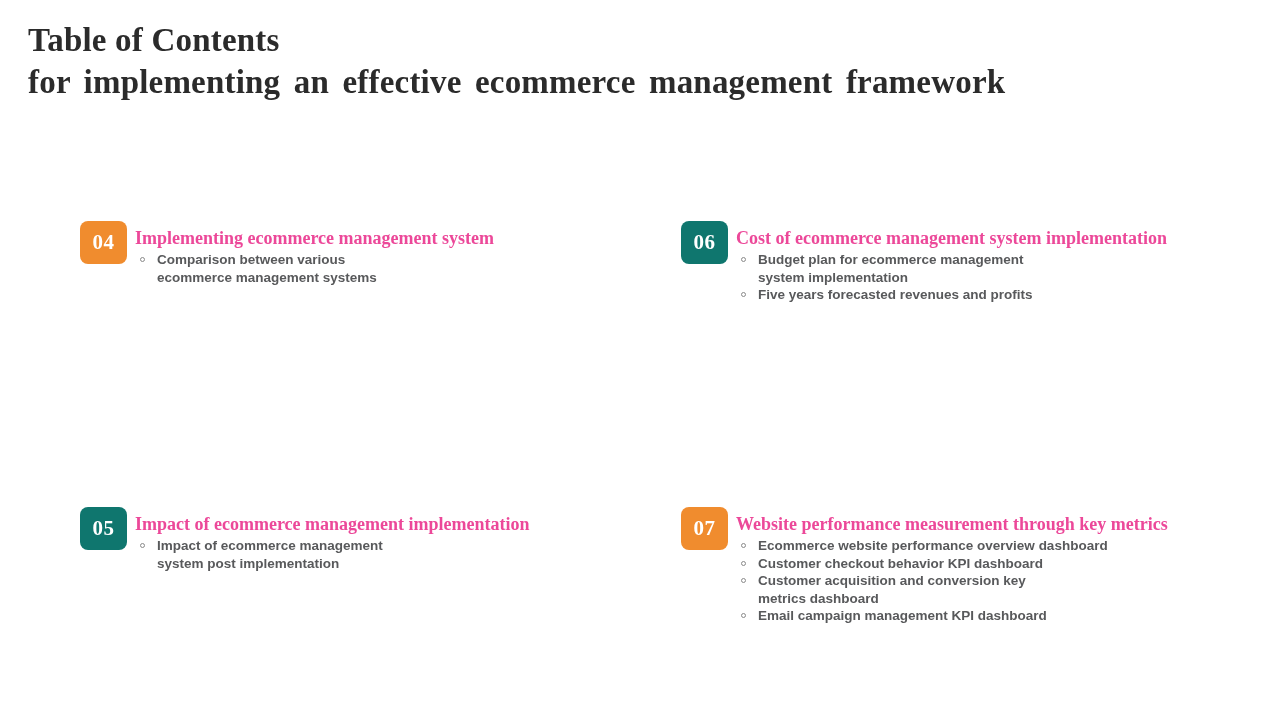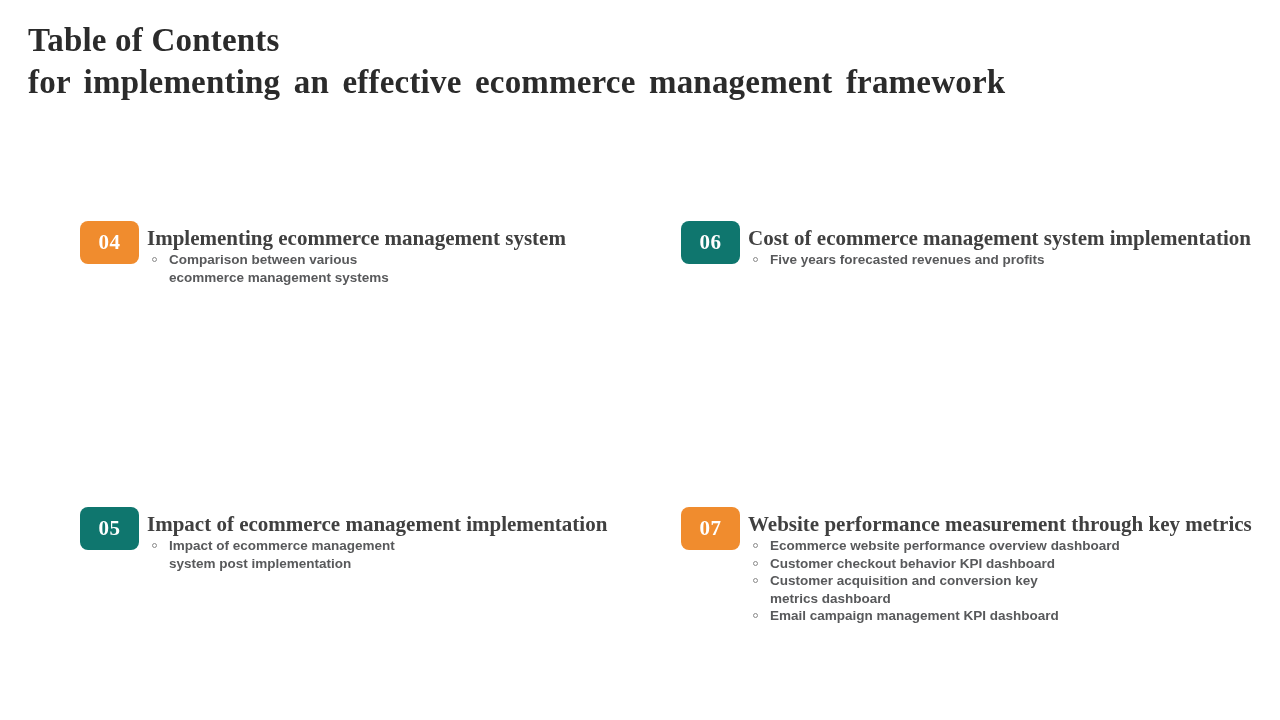--- a/index.html
+++ b/index.html
@@ -61,21 +61,21 @@
   }
 
   .toc-item.col-left  { left: 80px;  width: 580px; }
   .toc-item.col-right { left: 681px; width: 580px; }
   .toc-item.row-top    { top: 221px; }
   .toc-item.row-bottom { top: 507px; }
 
   
   .badge {
     flex: 0 0 auto;
-    width: 59px;
+    width: 47px;
     height: 43px;
     border-radius: 8px;
     display: flex;
     align-items: center;
     justify-content: center;
     font-family: "Liberation Serif", serif;
     font-weight: bold;
     font-size: 21px;
     color: #ffffff;
     letter-spacing: 0.5px;
@@ -86,23 +86,23 @@
 
   
   .toc-text {
     margin-left: 8px;
     padding-top: 8px;
   }
 
   .toc-heading {
     font-family: "Liberation Serif", serif;
     font-weight: bold;
-    font-size: 21px;
+    font-size: 18px;
     line-height: 19px;
-    color: #404040;
+    color: #ec4899;
     white-space: nowrap;
     margin-bottom: 3px;
     text-align: center;
   }
 
   .bullet-list {
     list-style: none;
     margin: 0;
     padding: 0;
     font-weight: bold;
@@ -167,20 +167,25 @@
     </div>
   </div>
 
   <div class="toc-item col-right row-top">
     <div class="badge navy">06</div>
     <div class="toc-text">
       <div class="toc-heading">Cost of ecommerce management system implementation</div>
       <ul class="bullet-list">
         <li class="bullet-item">
           <span class="bullet-marker"></span>
+          <span class="bullet-line">Budget plan for ecommerce management</span>
+          <span class="bullet-line">system implementation</span>
+        </li>
+        <li class="bullet-item">
+          <span class="bullet-marker"></span>
           <span class="bullet-line">Five years forecasted revenues and profits</span>
         </li>
       </ul>
     </div>
   </div>
 
   <div class="toc-item col-right row-bottom">
     <div class="badge orange">07</div>
     <div class="toc-text">
       <div class="toc-heading">Website performance measurement through key metrics</div>

